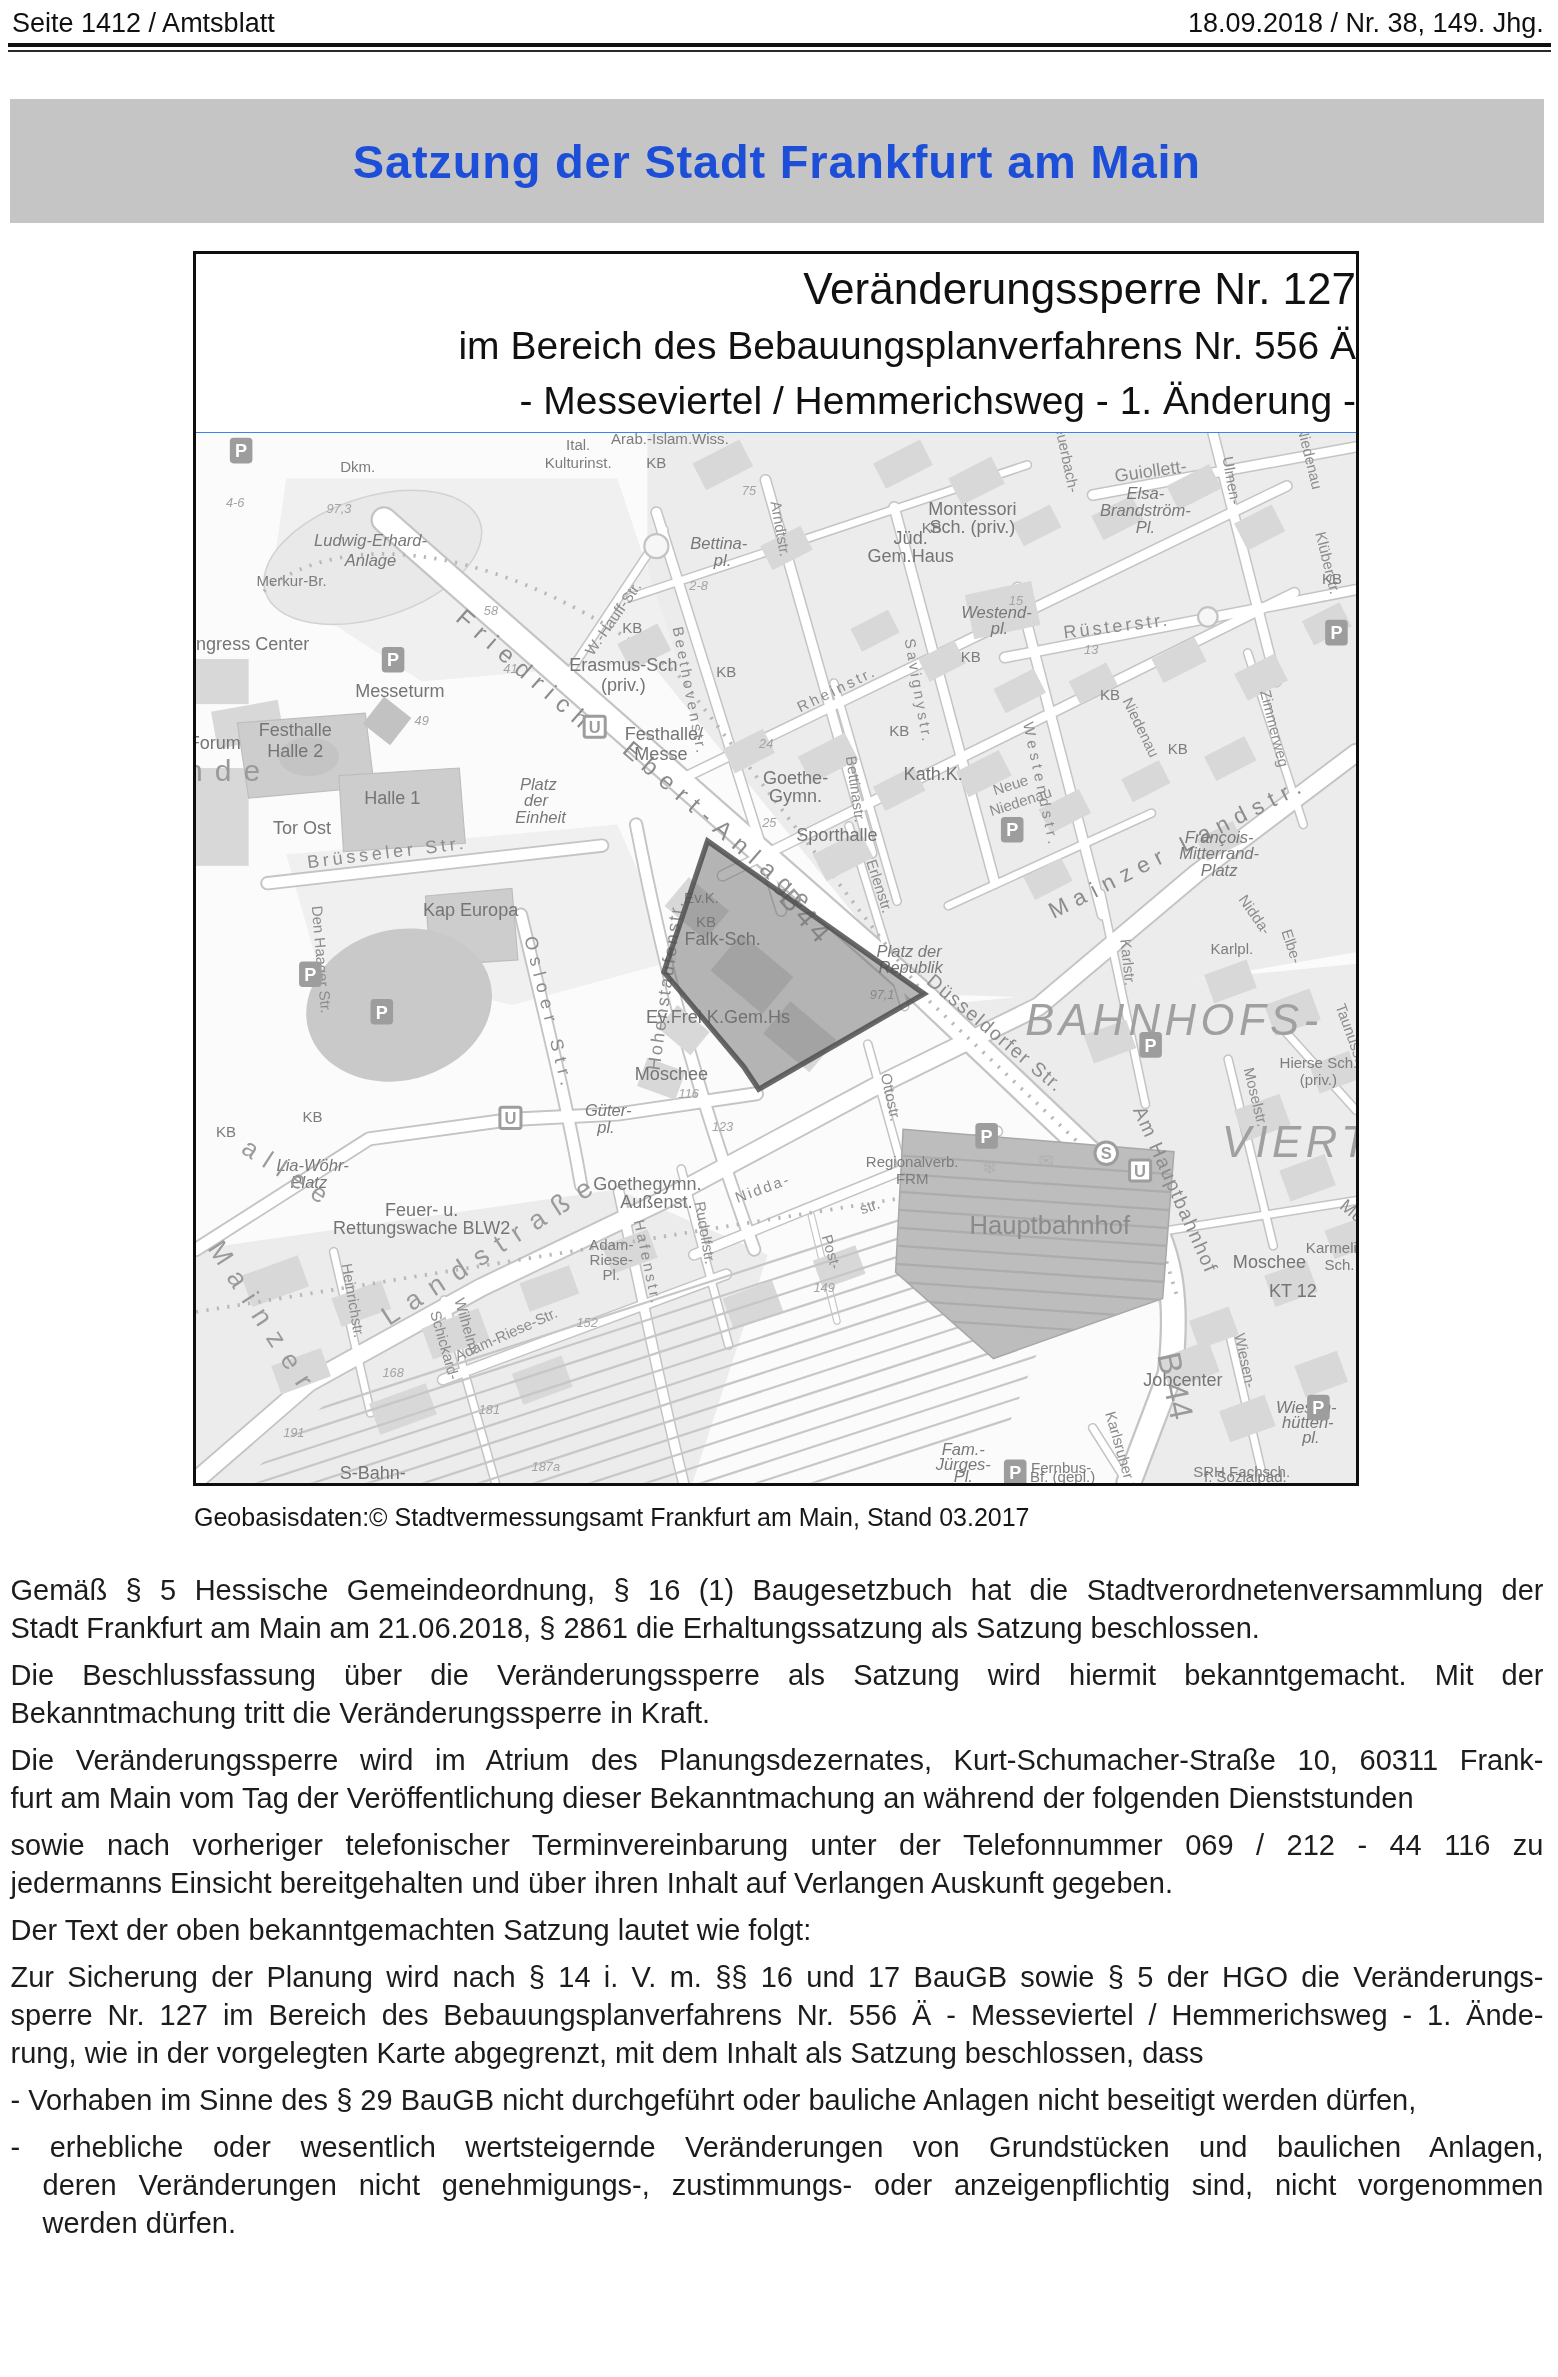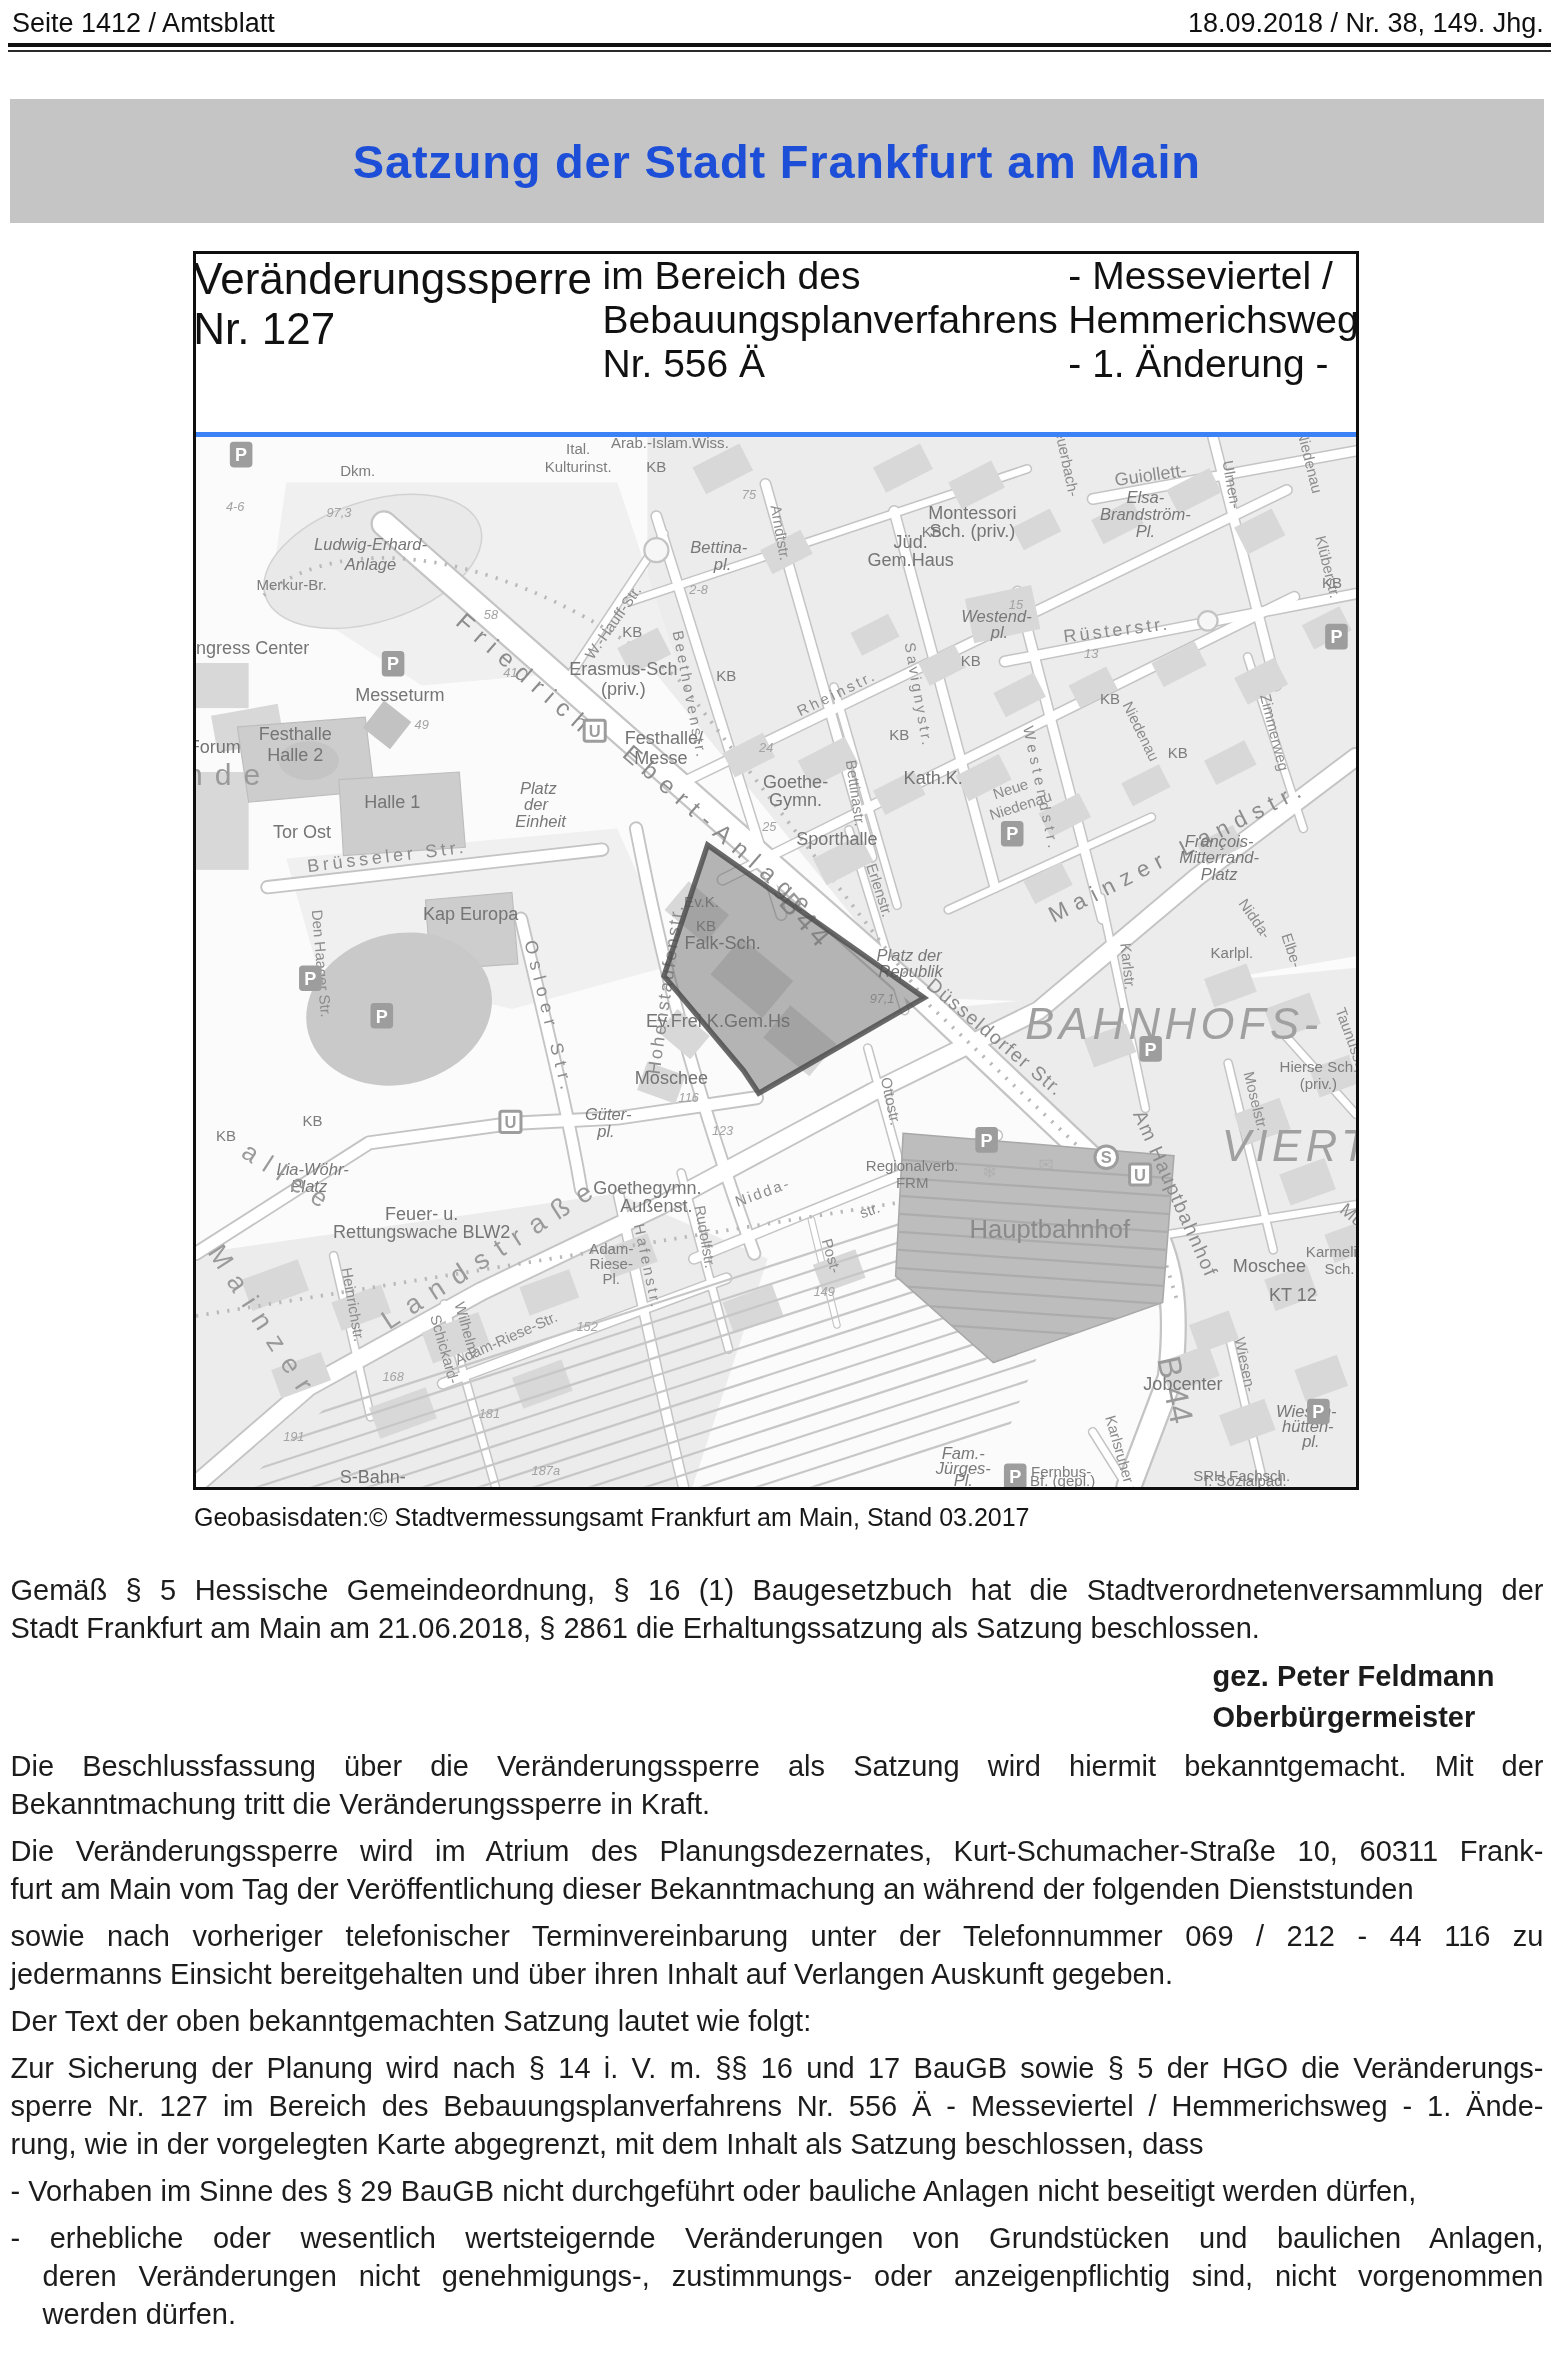--- a/index.html
+++ b/index.html
@@ -6,22 +6,22 @@
   .page{position:relative;width:1558px;height:2377px;background:#ffffff;overflow:hidden;
         font-family:"Liberation Sans",sans-serif;color:#1c1c1c;}
   .hdr{position:absolute;top:7.5px;font-size:27px;color:#101010;}
   .hdr-l{left:12px;} .hdr-r{right:14.3px;}
   .rule1{position:absolute;left:7.5px;right:7.5px;top:43px;height:3.8px;background:#101010;}
   .rule2{position:absolute;left:7.5px;right:7.5px;top:50px;height:1.5px;background:#2a2a2a;}
   .banner{position:absolute;left:9.8px;top:99px;width:1534px;height:124px;background:#c5c5c5;
           display:flex;align-items:center;justify-content:center;}
   .banner .t{font-size:47px;font-weight:bold;color:#1d4ed8;letter-spacing:0.8px;}
   .nbox{position:absolute;left:193px;top:251px;width:1160px;border:3px solid #0e0e0e;background:#fff;}
-  .ntitle{height:178px;border-bottom:5px solid #3b82f6;display:flex;flex-direction:row;
-          align-items:flex-start;justify-content:center;gap:10.5px;}
+  .ntitle{height:178px;border-bottom:1px solid #3b82f6;display:flex;flex-direction:column;
+          align-items:flex-end;justify-content:center;gap:10.5px;}
   .nt1{font-size:44px;color:#111;} .nt2{font-size:39px;color:#111;} .nt3{font-size:39px;color:#111;}
   .mapwrap{position:relative;height:1050px;overflow:hidden;background:#fbfbfb;}
   .caption{position:absolute;left:194px;top:1503px;font-size:25px;color:#161616;}
   .bodytext{position:absolute;left:10.5px;top:1562px;width:1533px;font-size:29px;line-height:38px;}
   .bodytext p{margin:0 0 9px;}
   .jl{text-align:justify;text-align-last:justify;}
   .ll{text-align:left;}
   .ind{padding-left:32px;}
   .sig{font-weight:bold;line-height:41px;margin:1.5px 0 6px;padding-left:1202px;}
   .bullet{margin:0 0 15px;}
@@ -534,24 +534,20 @@
   </div>
 
   <div class="caption">Geobasisdaten:© Stadtvermessungsamt Frankfurt am Main, Stand 03.2017</div>
 
   <div class="bodytext">
     <p>
       </p>
       <div class="jl">Gemäß § 5 Hessische Gemeindeordnung, § 16 (1) Baugesetzbuch hat die Stadtverordnetenversammlung der</div>
       <div class="ll">Stadt Frankfurt am Main am 21.06.2018, § 2861 die Erhaltungssatzung als Satzung beschlossen.</div>
     <p></p>
-    <div class="sig">
-      <div>gez. Peter Feldmann</div>
-      <div>Oberbürgermeister</div>
-    </div>
     <p>
       </p>
       <div class="jl">Die Beschlussfassung über die Veränderungssperre als Satzung wird hiermit bekanntgemacht. Mit der</div>
       <div class="ll">Bekanntmachung tritt die Veränderungssperre in Kraft.</div>
     <p></p>
     <p>
       </p>
       <div class="jl">Die Veränderungssperre wird im Atrium des Planungsdezernates, Kurt-Schumacher-Straße 10, 60311 Frank-</div>
       <div class="ll">furt am Main vom Tag der Veröffentlichung dieser Bekanntmachung an während der folgenden Dienststunden</div>
     <p></p>

